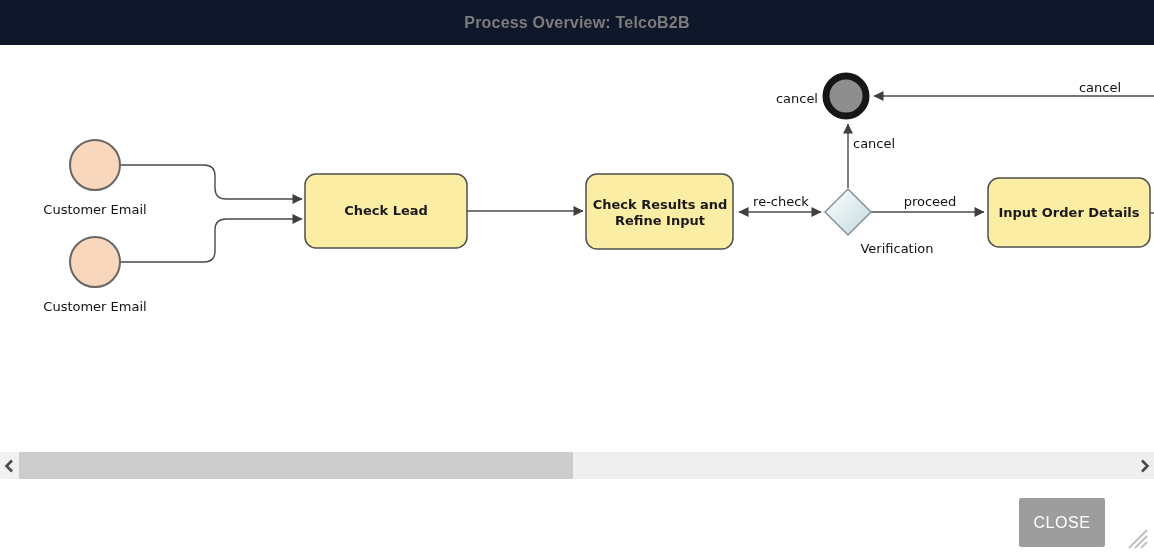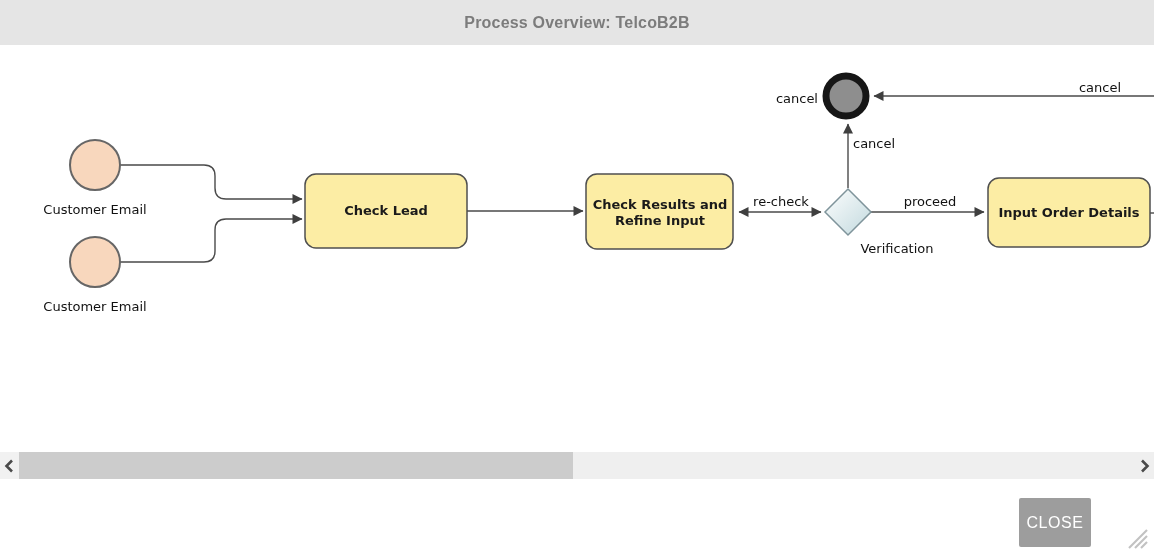--- a/index.html
+++ b/index.html
@@ -3,21 +3,21 @@
 <meta charset="utf-8">
 <style>
   html,body{margin:0;padding:0;}
   .app{
     position:relative;width:1154px;height:558px;overflow:hidden;
     background:#ffffff;font-family:"Liberation Sans",sans-serif;
   }
   
   .modal-header{
     position:absolute;left:0;top:0;width:1154px;height:45px;
-    background:#e5e5e5;display:flex;align-items:center;justify-content:center;
+    background:#0f172a;display:flex;align-items:center;justify-content:center;
   }
   .modal-title{
     font-size:16px;font-weight:bold;color:#7c7c7c;letter-spacing:.2px;
   }
   
   .canvas{
     position:absolute;left:0;top:45px;width:1154px;height:407px;background:#ffffff;
   }
   .canvas svg text{
     font-family:"DejaVu Sans",sans-serif;font-size:13px;fill:#111111;
@@ -31,21 +31,21 @@
   .scroll-btn{
     width:19px;height:27px;background:#f1f1f1;border:none;padding:0;margin:0;
     display:flex;align-items:center;justify-content:center;cursor:pointer;
   }
   .scroll-thumb{
     position:absolute;left:19px;top:0;width:554px;height:27px;background:#cccccc;
   }
   .scroll-btn.right{position:absolute;right:0;top:0;background:#efefef;}
   
   .close-button{
-    position:absolute;left:1019px;top:498px;width:72px;height:49px;
+    position:absolute;left:1019px;top:498px;width:86px;height:49px;
     background:#9d9d9d;border:none;border-radius:2px;cursor:pointer;
     color:#ffffff;font-size:16px;letter-spacing:.6px;
     font-family:"Liberation Sans",sans-serif;
     display:flex;align-items:center;justify-content:center;
   }
   .resize-grip{
     position:absolute;left:1127px;top:528px;width:21px;height:21px;cursor:nwse-resize;
   }
 </style>
 </head>

